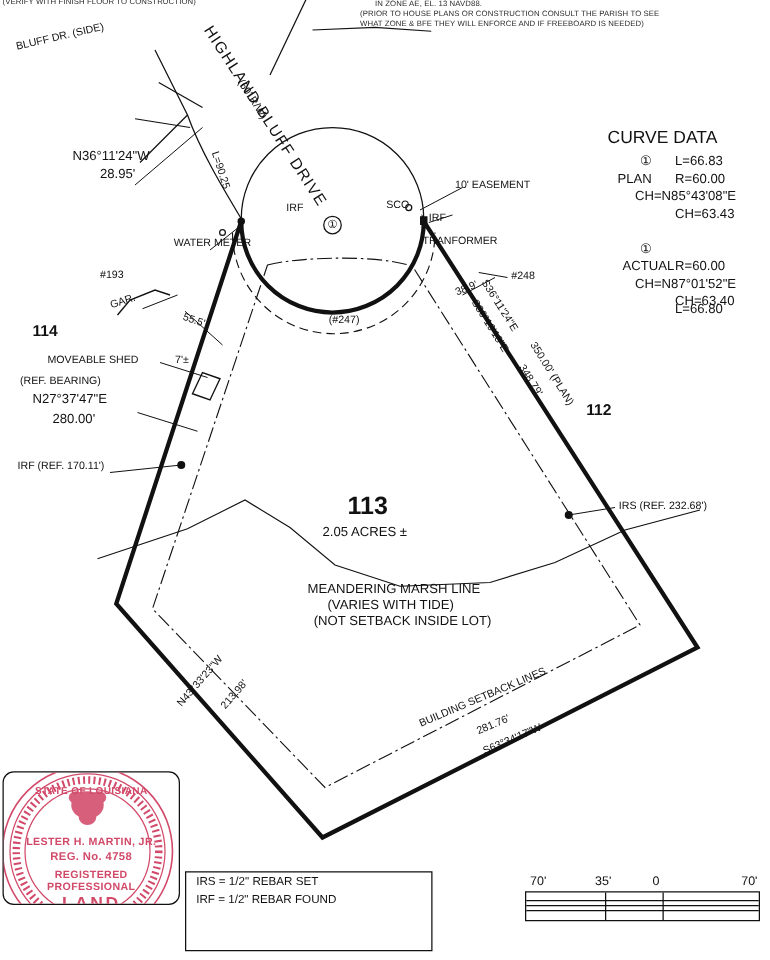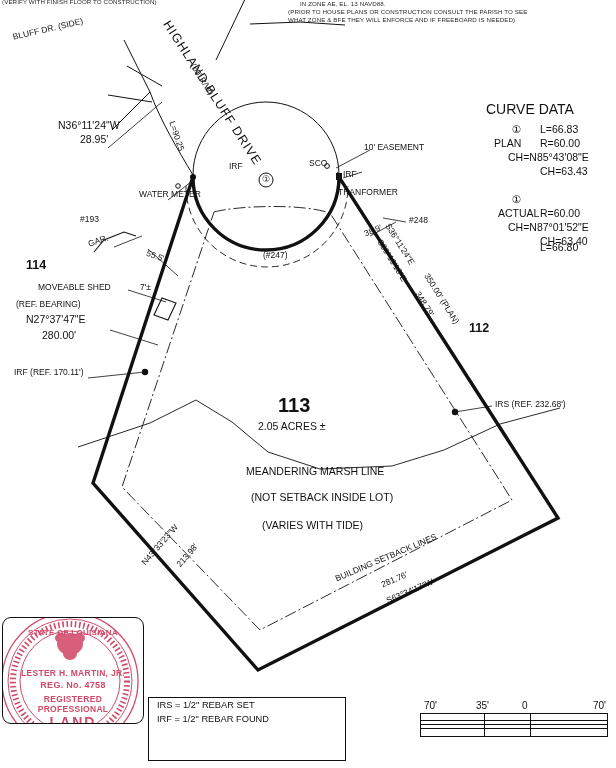--- a/index.html
+++ b/index.html
@@ -143,21 +143,21 @@
 <div class="t sm" style="left:391px;top:222px;transform:rotate(58deg);transform-origin:left top;">S36°11'24"E</div>
 <div class="t sm" style="left:383px;top:238px;transform:rotate(58deg);transform-origin:left top;">S36°19'18"E</div>
 <div class="t sm" style="left:430px;top:272px;transform:rotate(58deg);transform-origin:left top;">350.00' (PLAN)</div>
 <div class="t sm" style="left:421px;top:290px;transform:rotate(58deg);transform-origin:left top;">348.79'</div>
 <div class="t sm" style="left:495px;top:400px;">IRS (REF. 232.68')</div>
 
 <div class="t sm" style="left:263px;top:251px;">(#247)</div>
 <div class="t xl bold" style="left:278px;top:394px;">113</div>
 <div class="t md" style="left:258px;top:421px;">2.05 ACRES ±</div>
 <div class="t md" style="left:246px;top:466px;">MEANDERING MARSH LINE</div>
-<div class="t md" style="left:262px;top:479px;margin-top:41px;">(VARIES WITH TIDE)</div>
+<div class="t md" style="left:262px;top:479px;">(VARIES WITH TIDE)</div>
 <div class="t md" style="left:251px;top:492px;">(NOT SETBACK INSIDE LOT)</div>
 <div class="t sm" style="left:334px;top:575px;transform:rotate(-23deg);transform-origin:left top;">BUILDING SETBACK LINES</div>
 
 <div class="t sm" style="left:175px;top:563px;transform:rotate(-49deg);transform-origin:left top;">213.98'</div>
 <div class="t sm" style="left:140px;top:561px;transform:rotate(-49deg);transform-origin:left top;">N43°33'23"W</div>
 
 <div class="t sm" style="left:380px;top:581px;transform:rotate(-23deg);transform-origin:left top;">281.76'</div>
 <div class="t sm" style="left:385px;top:597px;transform:rotate(-23deg);transform-origin:left top;">S63°34'17"W</div>
 
 <div class="seal">

